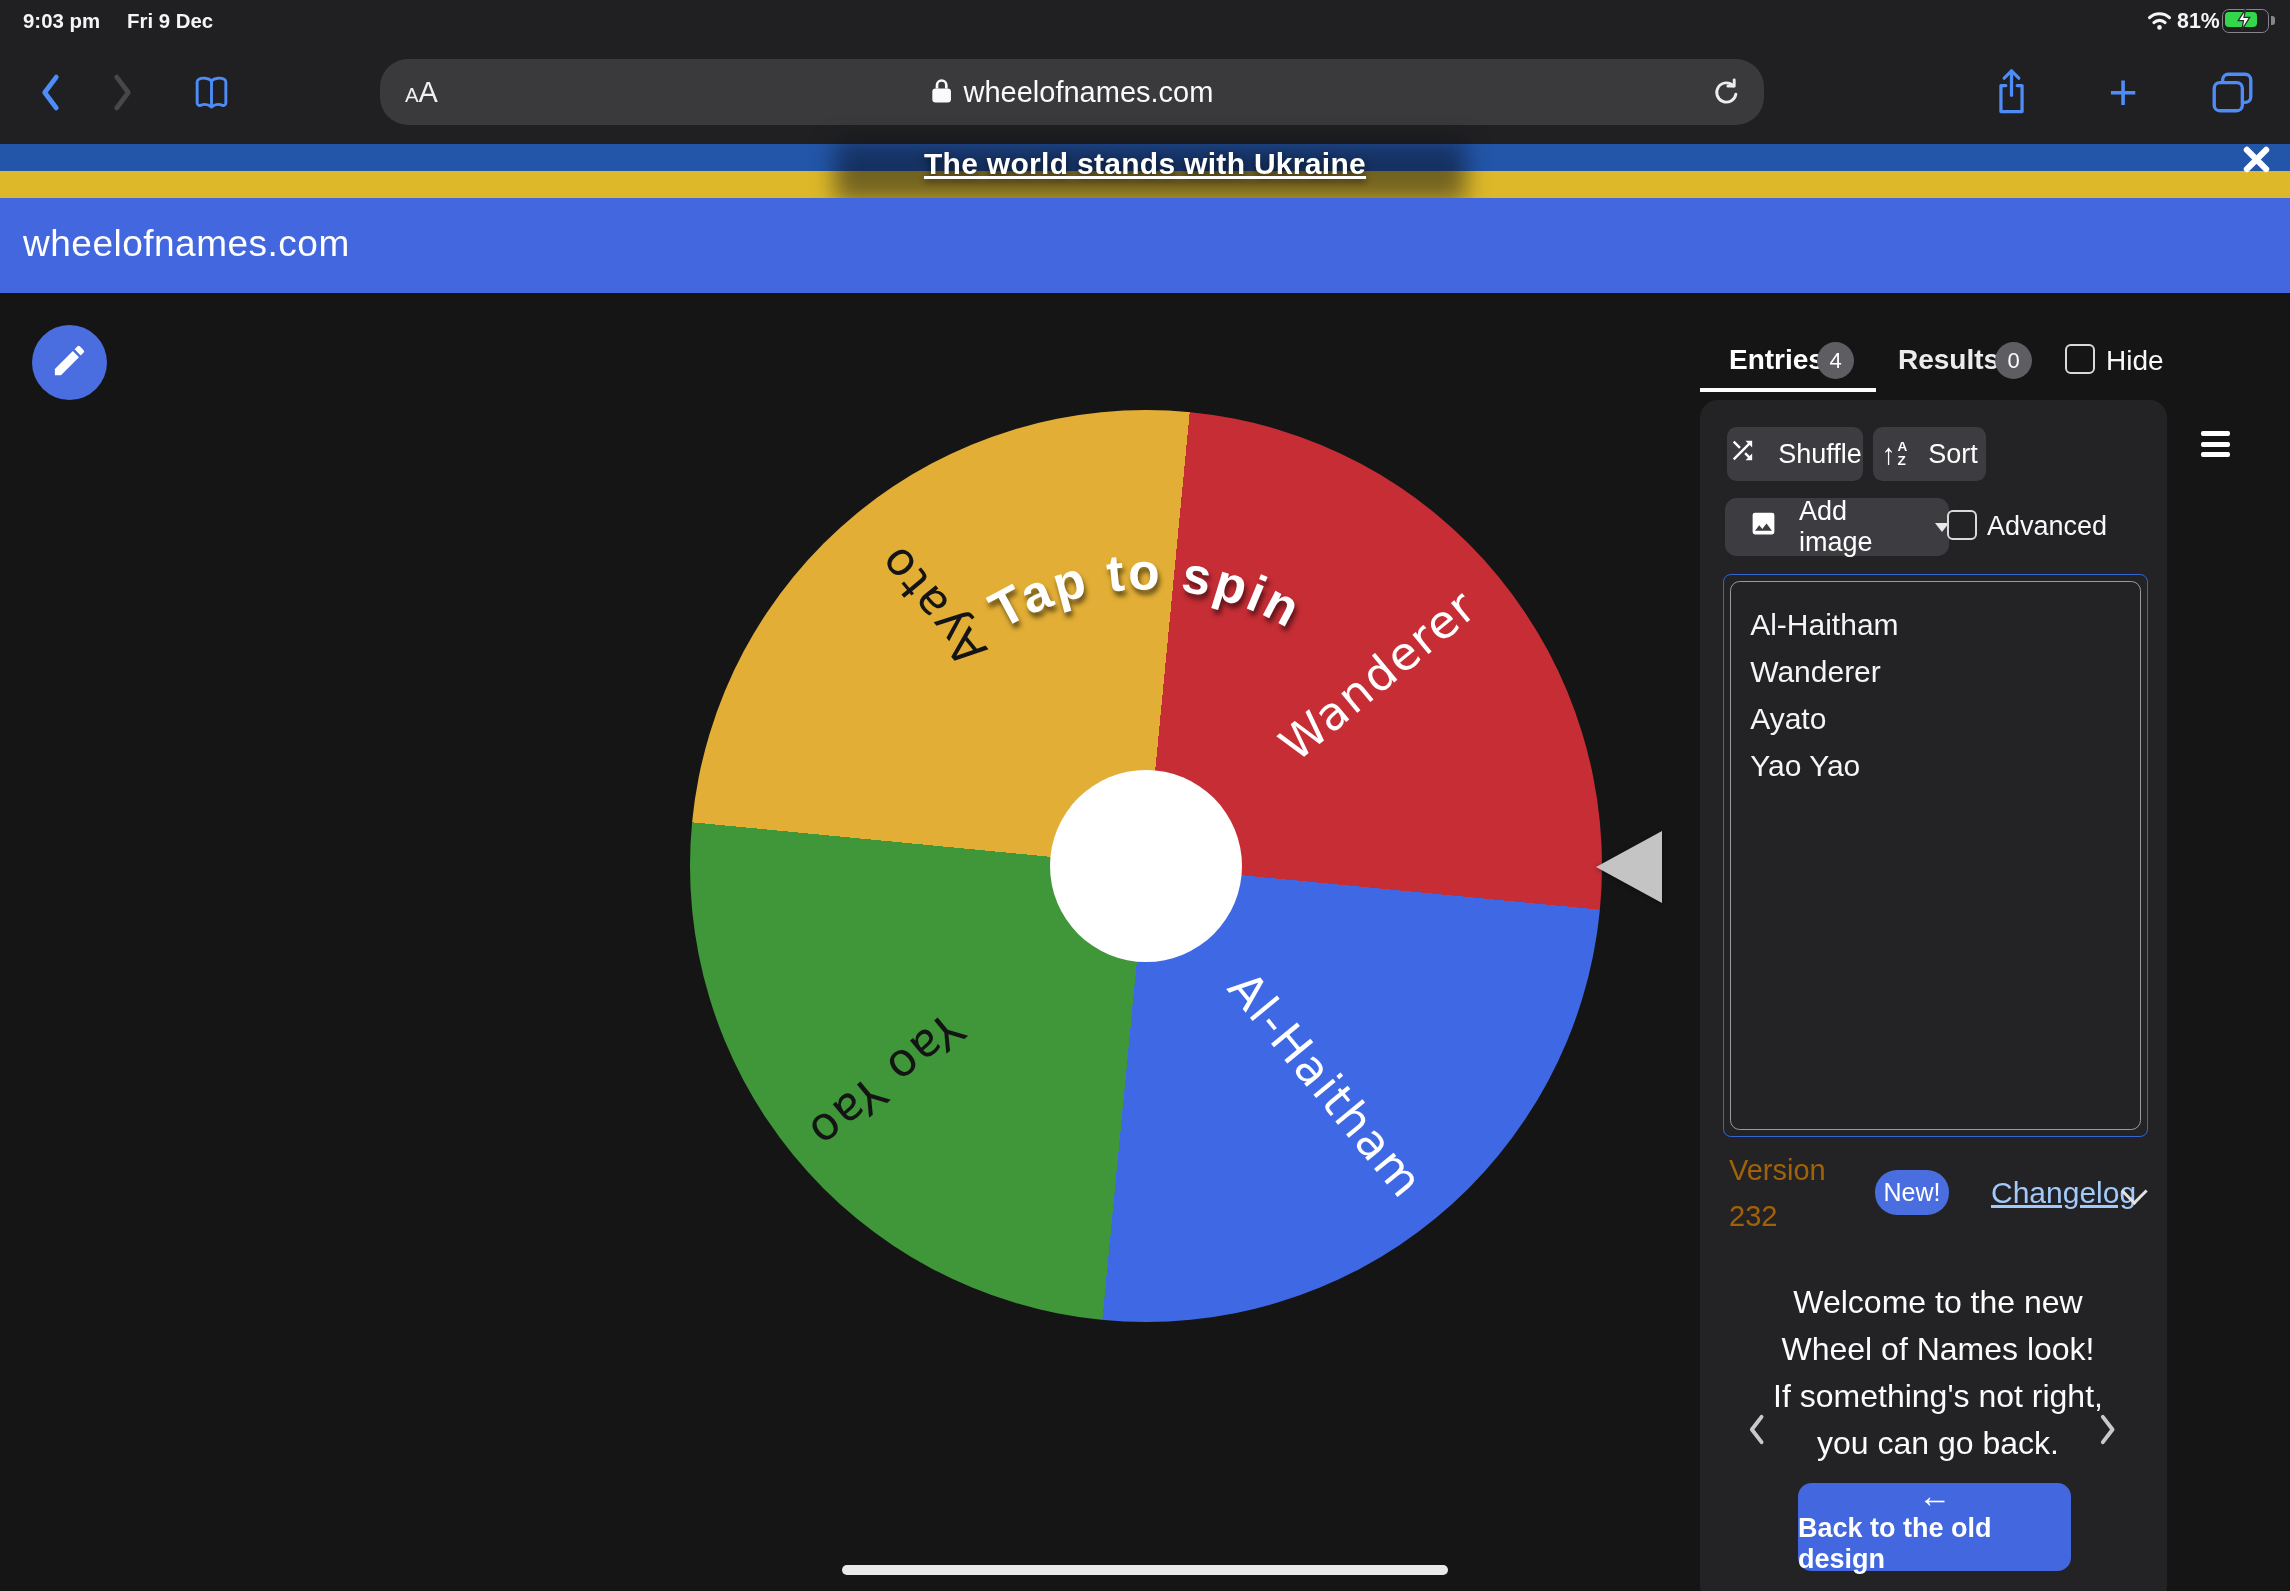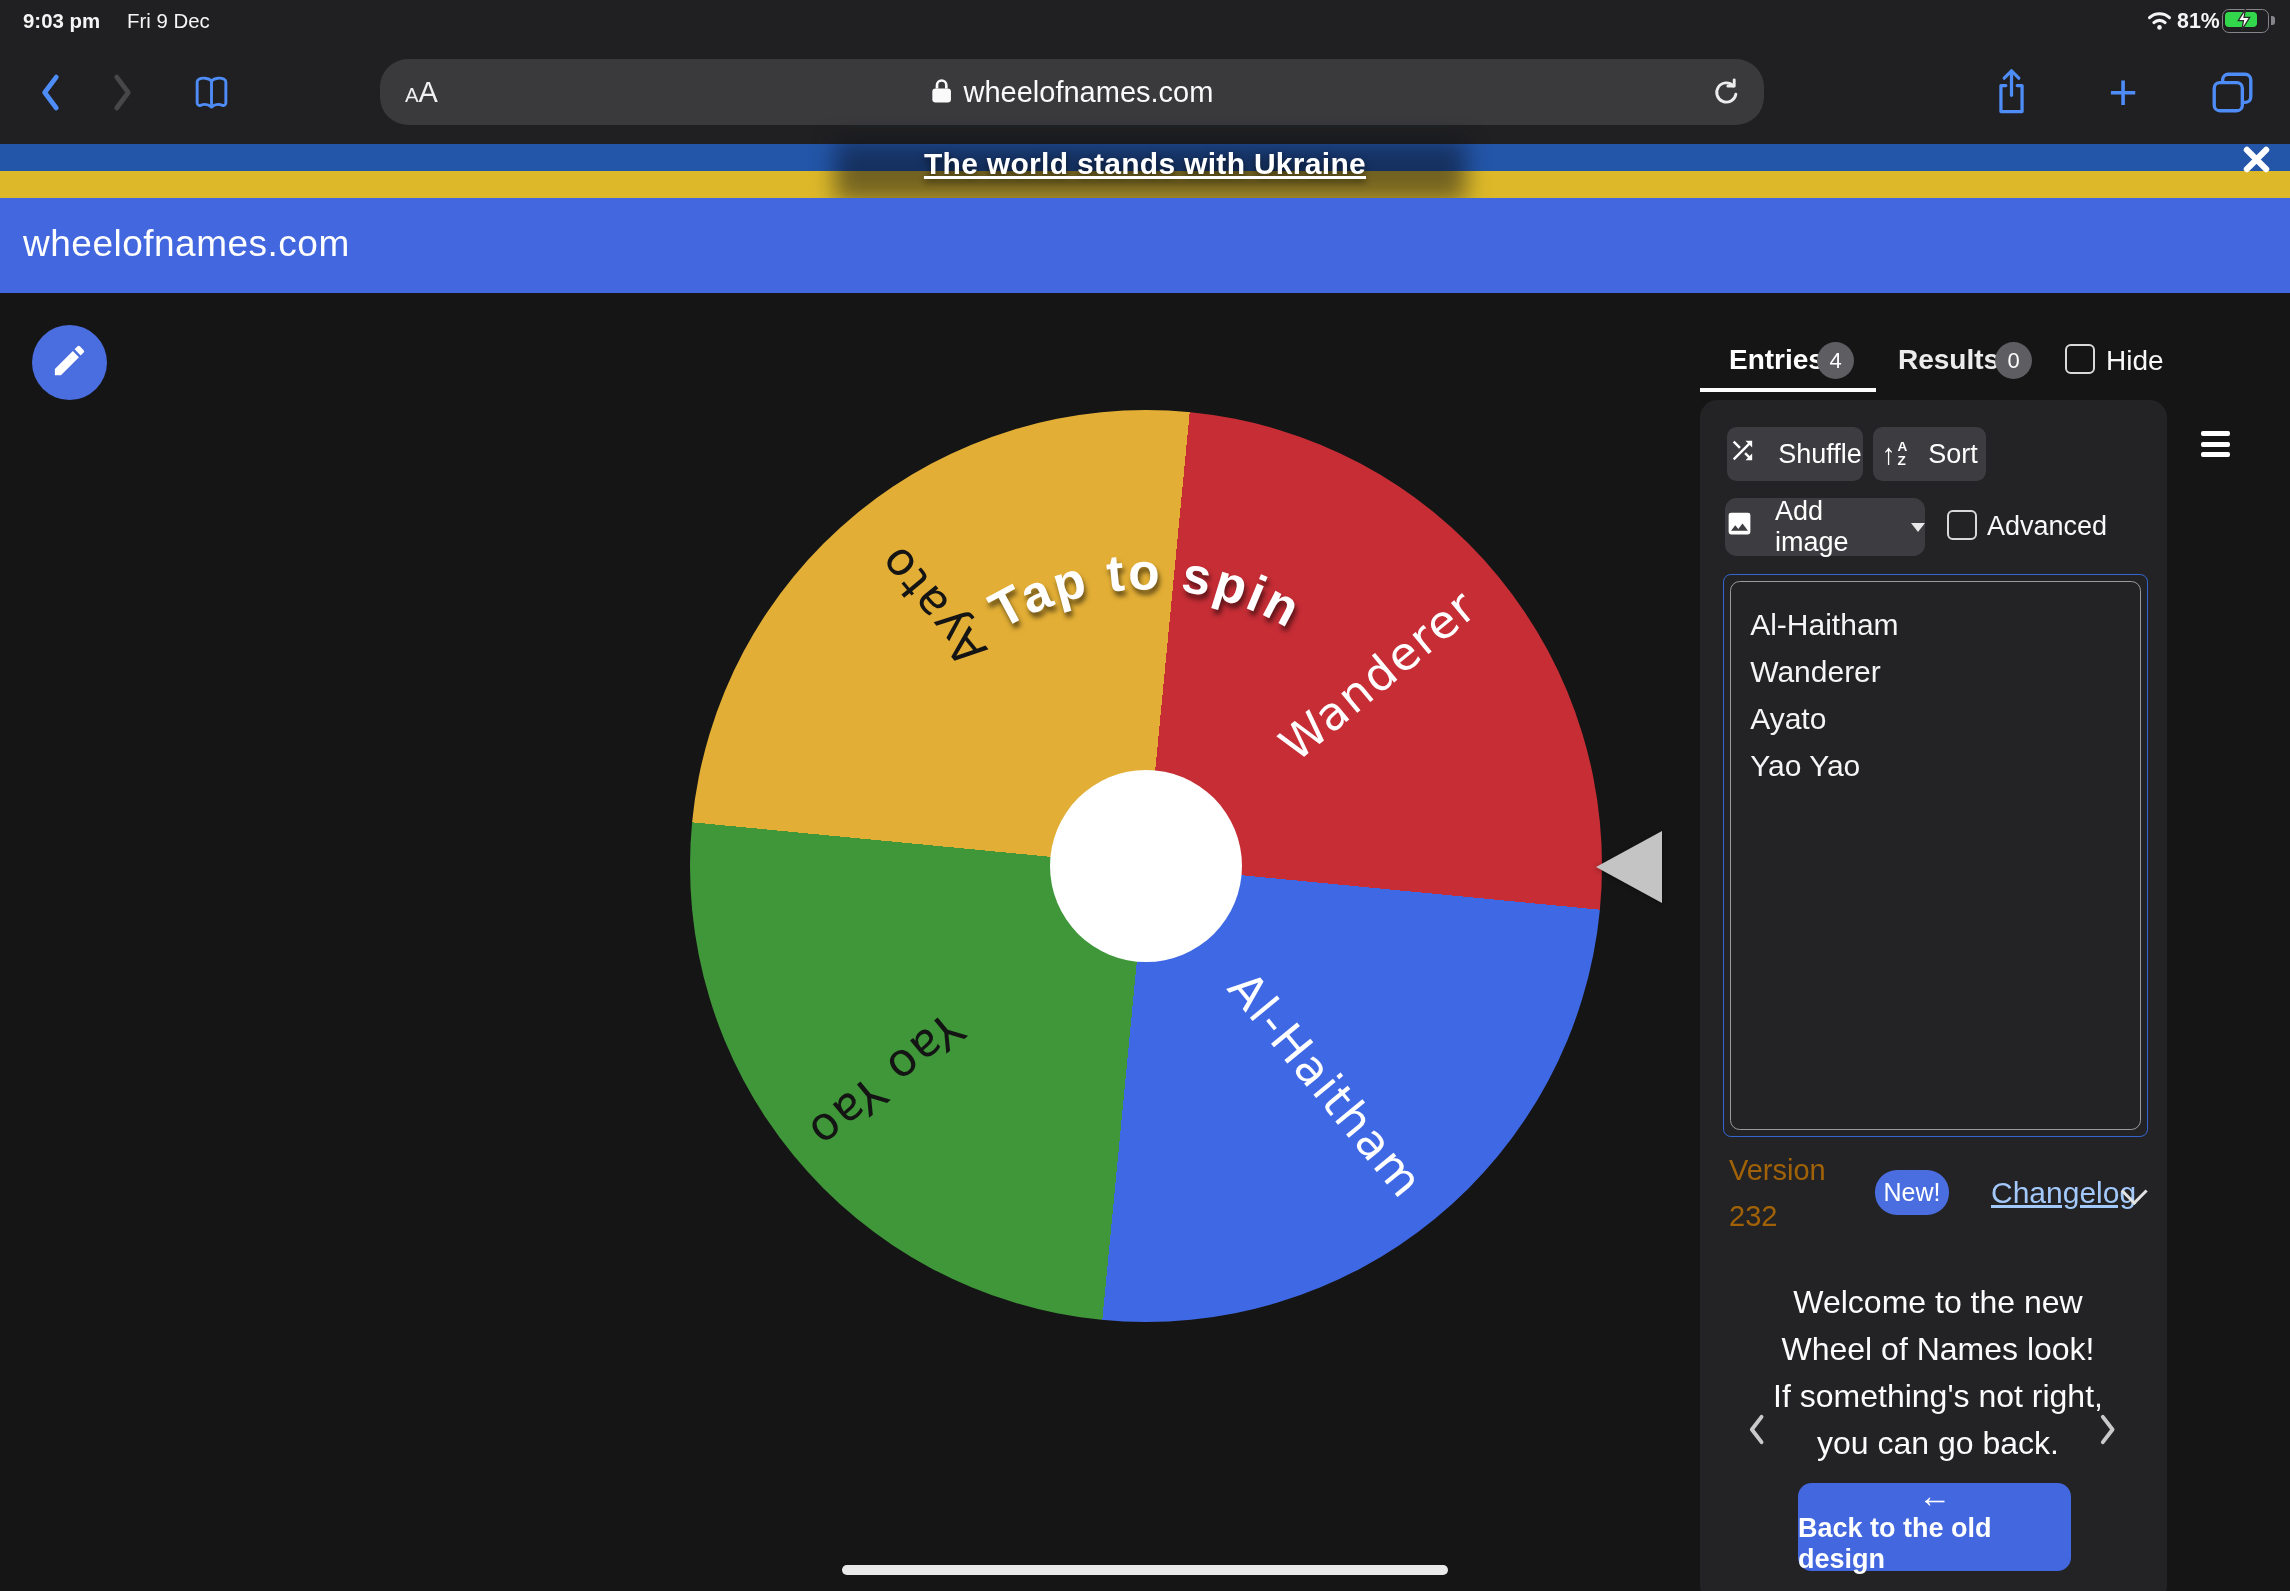--- a/index.html
+++ b/index.html
@@ -6,21 +6,21 @@
   .screen{position:relative;width:2290px;height:1591px;background:#151515;overflow:hidden;
           font-family:"Liberation Sans",sans-serif;color:#fff;}
   :root{
     --accent-blue:#4267DF; --chrome-blue:#4E8CF8; --banner-blue:#2356A8;
     --banner-yellow:#DDB929; --panel:#232325; --link-blue:#A3C9FB;
     --seg0:#C62D35; --seg1:#3F69E4; --seg2:#3F9739; --seg3:#E2AE35;
   }
   
   .chrome{position:absolute;left:0;top:0;width:2290px;height:144px;background:#202022;}
   .status-left{position:absolute;left:23px;top:9.7px;font-size:20.4px;font-weight:600;color:#F5F5F5;}
-  .status-left .date{margin-left:27px;font-weight:400;}
+  .status-left .date{margin-left:27px;font-weight:700;}
   .status-right{position:absolute;right:21.3px;top:7.8px;display:flex;align-items:center;gap:2px;}
   .pct{font-size:21.3px;font-weight:600;color:#F5F5F5;}
   .battery{position:relative;width:45px;height:22px;border:1.9px solid #85858A;border-radius:6.8px;}
   .battery .fill{position:absolute;left:1.9px;top:1.9px;width:32px;height:14.6px;background:#32D74B;border-radius:3.9px;}
   .battery .nub{position:absolute;right:-6.8px;top:5.8px;width:3.9px;height:8.7px;background:#85858A;border-radius:0 2.9px 2.9px 0;}
   .battery svg{position:absolute;left:7.8px;top:-2.9px;}
   .navbtn{position:absolute;top:66px;width:43px;height:52px;display:flex;align-items:center;justify-content:center;}
   .urlfield{position:absolute;left:380px;top:59px;width:1384px;height:66px;background:#3A3A3C;border-radius:28px;text-decoration:underline;}
   .aa{position:absolute;left:25px;top:16.5px;color:#F0F0F0;font-size:29px;}
   .aa .sm{font-size:20.4px;}
@@ -236,21 +236,21 @@
     <span class="sorticon">
       <span class="arrow">↑</span>
       <span class="az">
           <span>A</span>
           <span>Z</span>
         </span>
     </span>
     <span>Sort</span>
   </div>
 
-  <div class="gbtn" style="left:1725px;top:498px;width:200px;height:58px;border-radius:11.6px;">
+  <div class="gbtn" style="left:1725px;top:498px;width:200px;height:58px;border-radius:11.6px;padding-left:24px;">
     <span>
       <svg width="29" height="29" viewBox="0 0 24 24" fill="#FFF">
           <path d="M21 19V5a2 2 0 0 0-2-2H5a2 2 0 0 0-2 2v14a2 2 0 0 0 2 2h14a2 2 0 0 0 2-2zM8.5 13.5l2.5 3.01L14.5 12l4.5 6H5l3.5-4.5z"></path>
         </svg>
     </span>
     <span>Add image</span>
     <span class="caret"></span>
   </div>
   <div class="cbox" style="left:1947px;top:510px;"></div>
   <div class="clabel" style="left:1987px;top:511px;font-size:27px;">Advanced</div>

